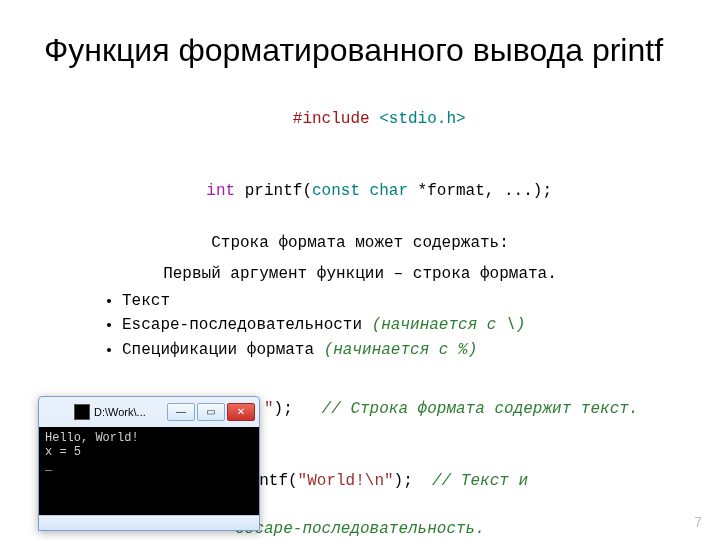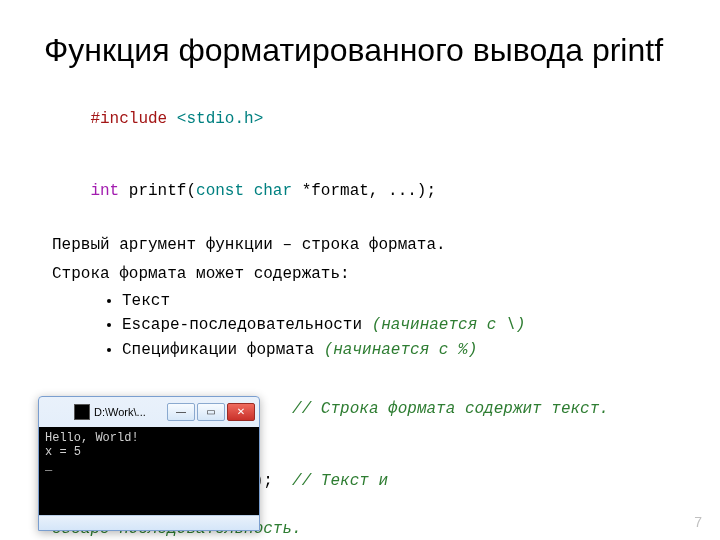--- a/index.html
+++ b/index.html
@@ -23,20 +23,21 @@
   h1 {
     font-family: Arial, sans-serif;
     font-size: 32px;
     font-weight: 400;
     margin: 0 0 16px 0;
   }
   .line {
     margin: 2px 8px;
     white-space: pre-wrap;
     line-height: 1.45;
+    text-align: center;
   }
   ul {
     margin: 2px 0 12px 0;
     padding-left: 78px;
     list-style: disc;
   }
   li { line-height: 1.55; }
   .kw-pp { color: #a31515; }     
   .kw-type { color: #008080; }   
   .kw-int  { color: #a21caf; }
@@ -114,22 +115,22 @@
   <h1>Функция форматированного вывода printf</h1>
 
   <div class="line">
     <span class="kw-pp">#include</span><span class="kw-type"> &lt;stdio.h&gt;</span>
   </div>
 
   <div class="line">
     <span class="kw-int">int </span><span>printf(</span><span class="kw-type">const char</span><span> *format, ...);</span>
   </div>
 
+  <div class="line" style="margin-top:6px">Строка формата может содержать:</div>
   <div class="line" style="margin-top:8px">Первый аргумент функции – строка формата.</div>
-  <div class="line" style="margin-top:6px">Строка формата может содержать:</div>
 
   <ul>
     <li>Текст</li>
     <li>
       <span>Escape-последовательности </span><span class="cmt">(начинается с \)</span>
     </li>
     <li>
       <span>Спецификации формата </span><span class="cmt">(начинается с %)</span>
     </li>
   </ul>

